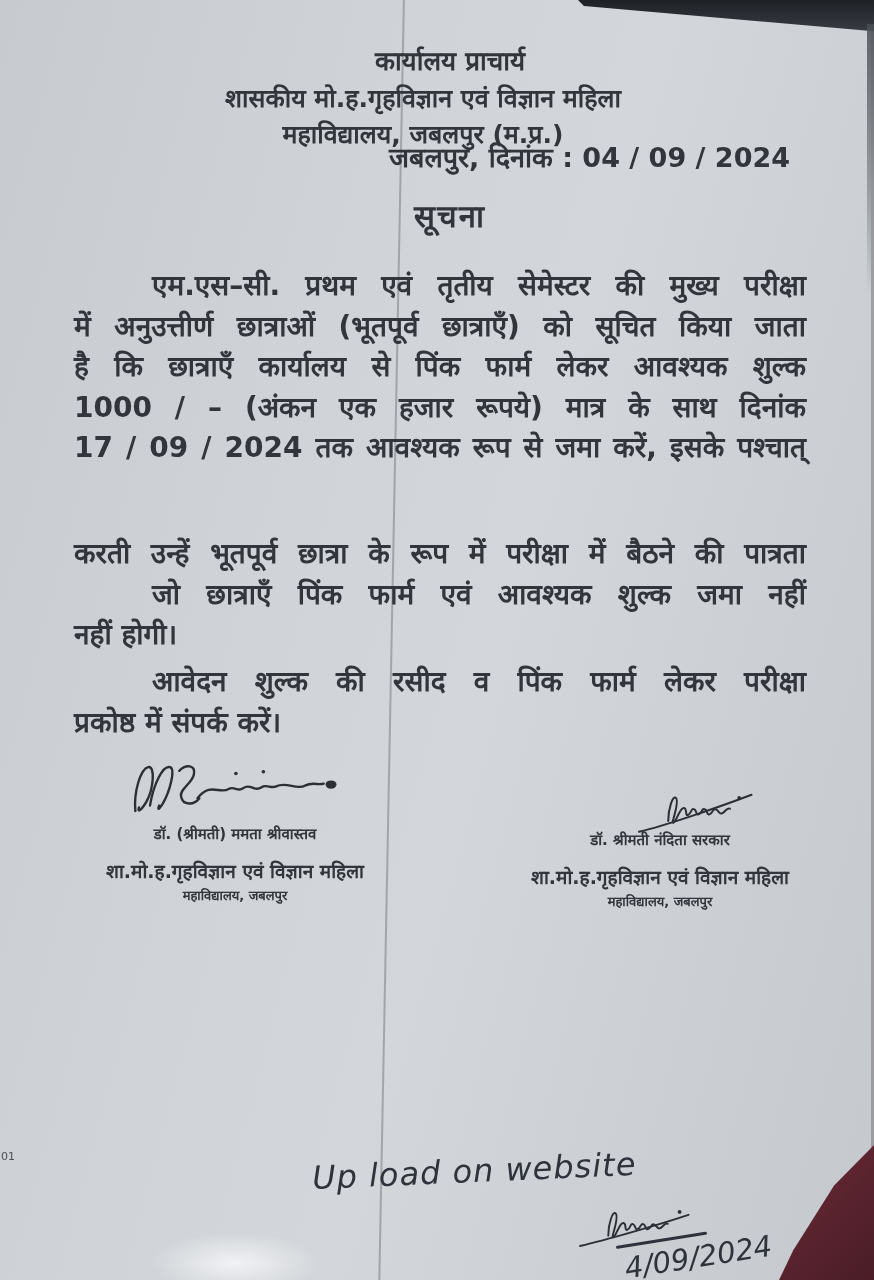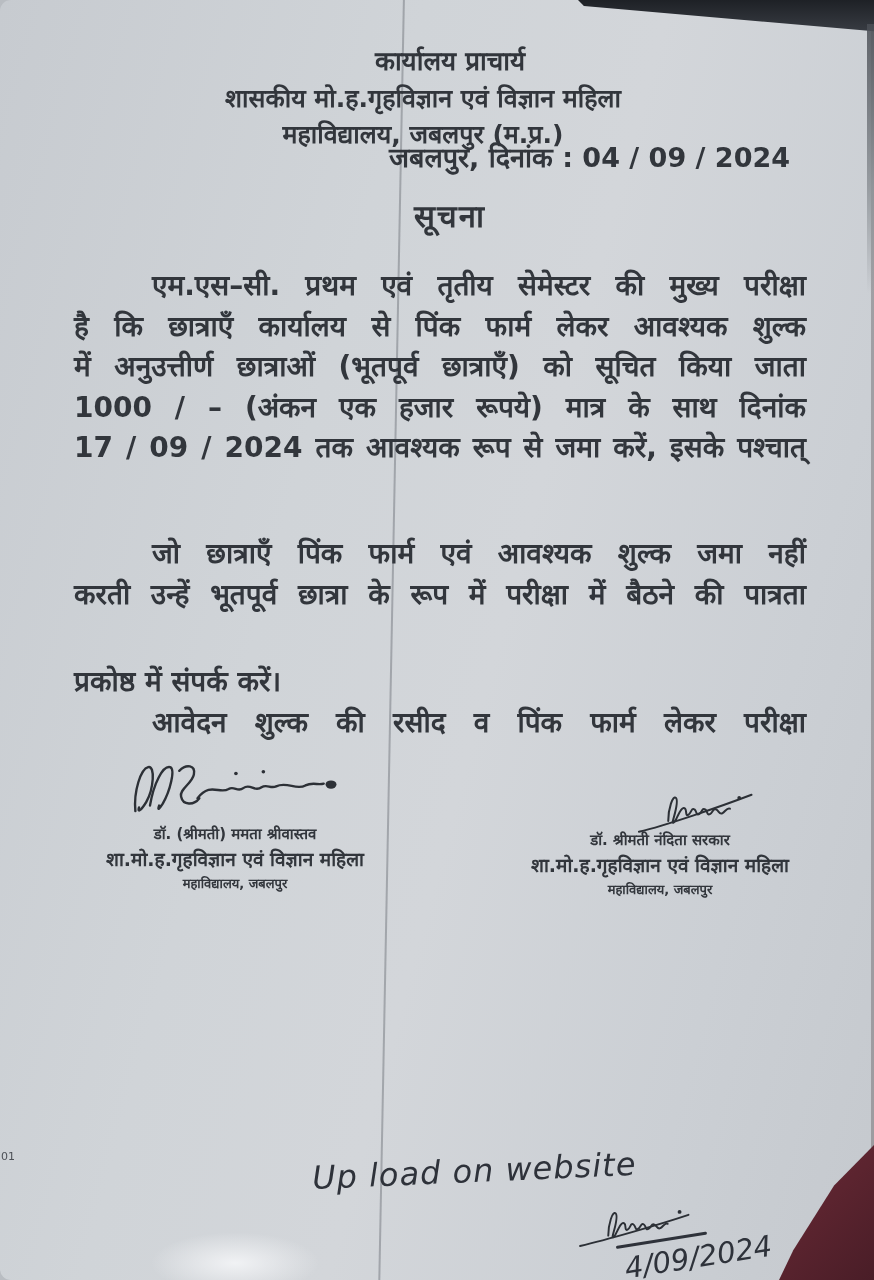--- a/index.html
+++ b/index.html
@@ -4,21 +4,20 @@
 <style>
   html,body{margin:0;padding:0;}
   body{
     width:874px;height:1280px;position:relative;overflow:hidden;
     font-family:"DejaVu Sans","Liberation Sans",sans-serif;
     background:#b9bdc2;
   }
   .page{
     position:absolute;inset:0;
     background:linear-gradient(105deg,#c7cbd0 0%,#d0d4d8 35%,#d3d6da 55%,#cbcfd4 80%,#c5c9ce 100%);
-    border-radius:11px;
   }
   .abs{position:absolute;}
   
   .edge-top-right{
     left:578px;top:0;width:296px;height:34px;
     background:linear-gradient(to bottom,#1e2126,#3a3e45);
     clip-path:polygon(0% 0%,100% 0%,100% 92%,2% 18%);
   }
   .edge-right{
     right:0;top:24px;width:7px;height:270px;
@@ -57,21 +56,21 @@
   .p3{top:662px;}
   .bline{width:100%;}
   .jl{text-align:justify;text-align-last:justify;}
   .ind{padding-left:78px;width:654px;}
   
   .sigcol{text-align:center;}
   .sig-left-col{left:75px;top:820px;width:320px;}
   .sig-right-col{left:495px;top:826px;width:330px;}
   .sig-name{font-size:15px;font-weight:bold;line-height:28px;}
   .sig-role{font-size:21px;font-weight:bold;line-height:26px;margin-top:2px;}
-  .sig-org{font-size:19px;font-weight:600;line-height:23px;margin-top:0;}
+  .sig-org{font-size:19px;font-weight:600;line-height:23px;margin-top:12px;}
   .sig-org2{font-size:13px;font-weight:600;line-height:23px;margin-top:1px;}
   svg.sig path{fill:none;stroke:#2c3036;stroke-width:2.6;stroke-linecap:round;}
   svg.sig .blob{fill:#2c3036;stroke:none;}
   
   .margin-num{left:1px;top:1150px;font-size:11px;color:#4c5056;}
   .hand-note{
     left:312px;top:1152px;font-size:32px;font-style:italic;letter-spacing:1px;
     color:#2e323a;transform:rotate(-2.5deg);white-space:nowrap;font-weight:500;
   }
   .hand-date{
@@ -97,34 +96,35 @@
 
   <div class="abs center ink hdr1">कार्यालय प्राचार्य</div>
   <div class="abs center ink hdr2">शासकीय मो.ह.गृहविज्ञान एवं विज्ञान महिला</div>
   <div class="abs center ink hdr3">महाविद्यालय, जबलपुर (म.प्र.)</div>
   <div class="abs ink dateline">जबलपुर, दिनांक : 04 / 09 / 2024</div>
 
   <div class="abs center ink title">सूचना</div>
 
   <div class="abs para p1 ink">
     <div class="bline jl ind">एम.एस–सी. प्रथम एवं तृतीय सेमेस्टर की मुख्य परीक्षा</div>
+    <div class="bline jl">में अनुउत्तीर्ण छात्राओं (भूतपूर्व छात्राएँ) को सूचित किया जाता</div>
     <div class="bline jl">है कि छात्राएँ कार्यालय से पिंक फार्म लेकर आवश्यक शुल्क</div>
-    <div class="bline jl">में अनुउत्तीर्ण छात्राओं (भूतपूर्व छात्राएँ) को सूचित किया जाता</div>
     <div class="bline jl">1000 / – (अंकन एक हजार रूपये) मात्र के साथ दिनांक</div>
     <div class="bline jl">17 / 09 / 2024 तक आवश्यक रूप से जमा करें, इसके पश्चात्</div>
   </div>
 
   <div class="abs para p2 ink">
+    <div class="bline jl">करती उन्हें भूतपूर्व छात्रा के रूप में परीक्षा में बैठने की पात्रता</div>
     <div class="bline jl ind">जो छात्राएँ पिंक फार्म एवं आवश्यक शुल्क जमा नहीं</div>
-    <div class="bline jl">करती उन्हें भूतपूर्व छात्रा के रूप में परीक्षा में बैठने की पात्रता</div>
+    <div class="bline">नहीं होगी।</div>
   </div>
 
   <div class="abs para p3 ink">
+    <div class="bline jl ind">आवेदन शुल्क की रसीद व पिंक फार्म लेकर परीक्षा</div>
     <div class="bline">प्रकोष्ठ में संपर्क करें।</div>
-    <div class="bline jl ind">आवेदन शुल्क की रसीद व पिंक फार्म लेकर परीक्षा</div>
   </div>
 
   <svg class="abs sig" style="left:118px;top:758px;" width="245" height="64" viewBox="0 0 250 70">
     <path d="M10 58 C8 36 16 12 24 10 C32 8 30 34 22 48 C16 58 12 60 14 54"></path>
     <path d="M26 52 C30 28 40 8 48 10 C54 12 48 36 40 50 C36 56 34 58 36 52"></path>
     <path d="M58 14 C66 6 76 8 74 18 C72 28 58 34 60 42 C62 52 74 52 80 44"></path>
     <path d="M78 44 C92 26 102 40 112 34 C118 30 122 38 128 33 C136 27 140 38 148 32 C154 28 158 34 164 31 C176 25 186 36 196 30 C204 26 210 30 216 28"></path>
     <circle class="blob" cx="120" cy="17" r="2"></circle>
     <circle class="blob" cx="150" cy="15" r="2"></circle>
     <ellipse class="blob" cx="224" cy="29" rx="6" ry="4.5"></ellipse>

